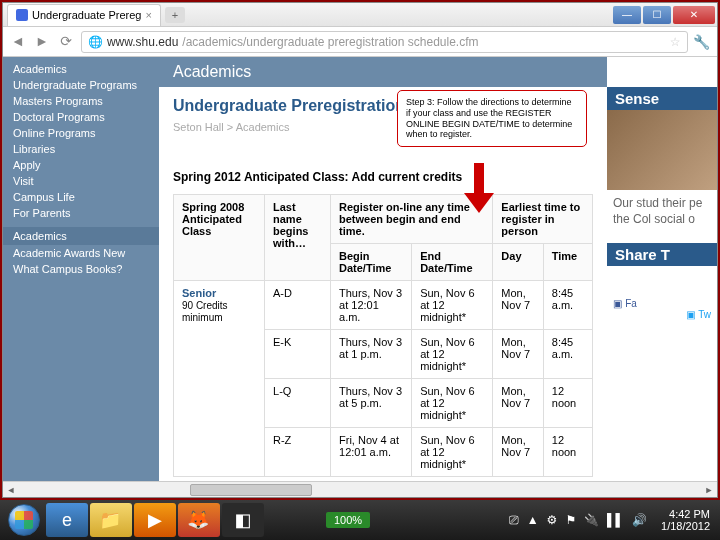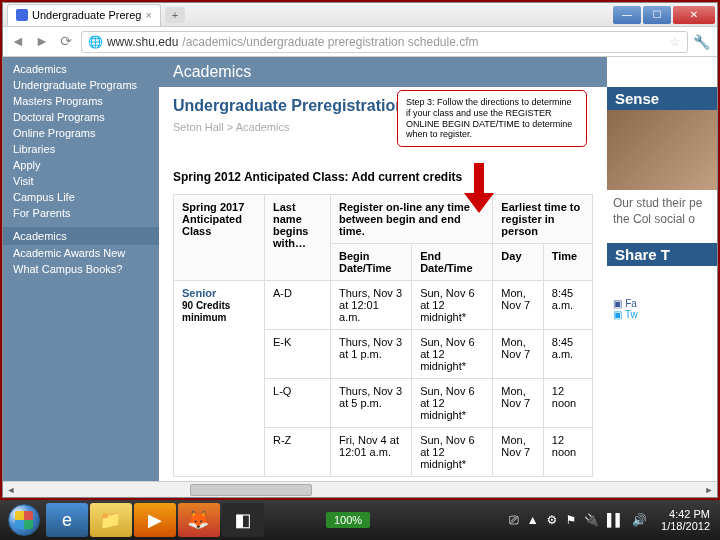--- a/index.html
+++ b/index.html
@@ -40,30 +40,30 @@
 .subtitle { font-size: 12px; font-weight: bold; margin-bottom: 10px; margin-top: 37px; }
 
 .callout { position: absolute; top: 3px; right: 20px; width: 190px; background: #fff; border: 1.5px solid #c00; border-radius: 5px; padding: 6px 8px; font-size: 9px; line-height: 1.2; z-index: 5; }
 .arrow { position: absolute; top: 76px; left: 300px; z-index: 4; }
 .arrow svg { width: 40px; height: 50px; }
 
 table { border-collapse: collapse; font-size: 11px; width: 100%; }
 th, td { border: 1px solid #ddd; padding: 6px 8px; text-align: left; vertical-align: top; }
 th { font-weight: bold; background: #fafafa; }
 .senior { color: #2a5a8a; font-weight: bold; }
-.small { font-size: 10px; font-weight: bold; }
+.small { font-size: 10px; font-weight: normal; }
 
 .rightcol { width: 110px; overflow: hidden; }
 .sidebox { background: #2a5a8a; color: #fff; font-size: 15px; padding: 3px 8px; font-weight: bold; }
 .sideimg { height: 80px; background: linear-gradient(135deg, #8a6a4a, #c0a080); }
 .sidetext { font-size: 12px; color: #666; padding: 6px; line-height: 1.3; }
 .sharebox { margin-top: 10px; }
 .shareicons { padding: 4px 6px; font-size: 10px; margin-top: 28px; }
 .fb { color: #3b5998; }
-.tw { color: #1da1f2; }
+.tw { color: #1da1f2; text-align: right; }
 
 .hscroll { height: 16px; background: #f0f0f0; border-top: 1px solid #ccc; display: flex; align-items: center; }
 .hscroll .track { flex: 1; position: relative; height: 14px; }
 .hscroll .thumb { position: absolute; left: 25%; width: 18%; height: 12px; top: 1px; background: #ccc; border: 1px solid #aaa; border-radius: 2px; }
 .hscroll .arr { width: 16px; text-align: center; font-size: 9px; color: #666; }
 
 .taskbar { position: absolute; bottom: 0; left: 0; right: 0; height: 40px; background: linear-gradient(#3a3a3a, #1a1a1a); display: flex; align-items: center; padding: 0 4px; gap: 2px; }
 .start { width: 40px; height: 36px; display: flex; align-items: center; justify-content: center; }
 .orb { width: 32px; height: 32px; border-radius: 50%; background: radial-gradient(circle at 30% 30%, #fff, #4a90d9 40%, #1a4a7a); border: 1px solid #2a5a8a; position: relative; }
 .orb::after { content: ""; position: absolute; inset: 6px; background: conic-gradient(#e74c3c 0 90deg, #27ae60 90deg 180deg, #3498db 180deg 270deg, #f1c40f 270deg); border-radius: 2px; opacity: 0.9; }
@@ -136,21 +136,21 @@
         <div class="callout">Step 3: Follow the directions to determine if your class and use the REGISTER ONLINE BEGIN DATE/TIME to determine when to register.</div>
         <div class="arrow">
           <svg viewBox="0 0 40 50">
               <path d="M15 0 L15 30 L5 30 L20 50 L35 30 L25 30 L25 0 Z" fill="#c00"></path>
             </svg>
         </div>
 
         <table>
           <tbody>
               <tr>
-            <th rowspan="2">Spring 2017 Anticipated Class</th>
+            <th rowspan="2">Spring 2008 Anticipated Class</th>
             <th rowspan="2">Last name begins with…</th>
             <th colspan="2">Register on-line any time between begin and end time.</th>
             <th colspan="2">Earliest time to register in person</th>
           </tr>
           <tr>
             <th>Begin Date/Time</th>
             <th>End Date/Time</th>
             <th>Day</th>
             <th>Time</th>
           </tr>

